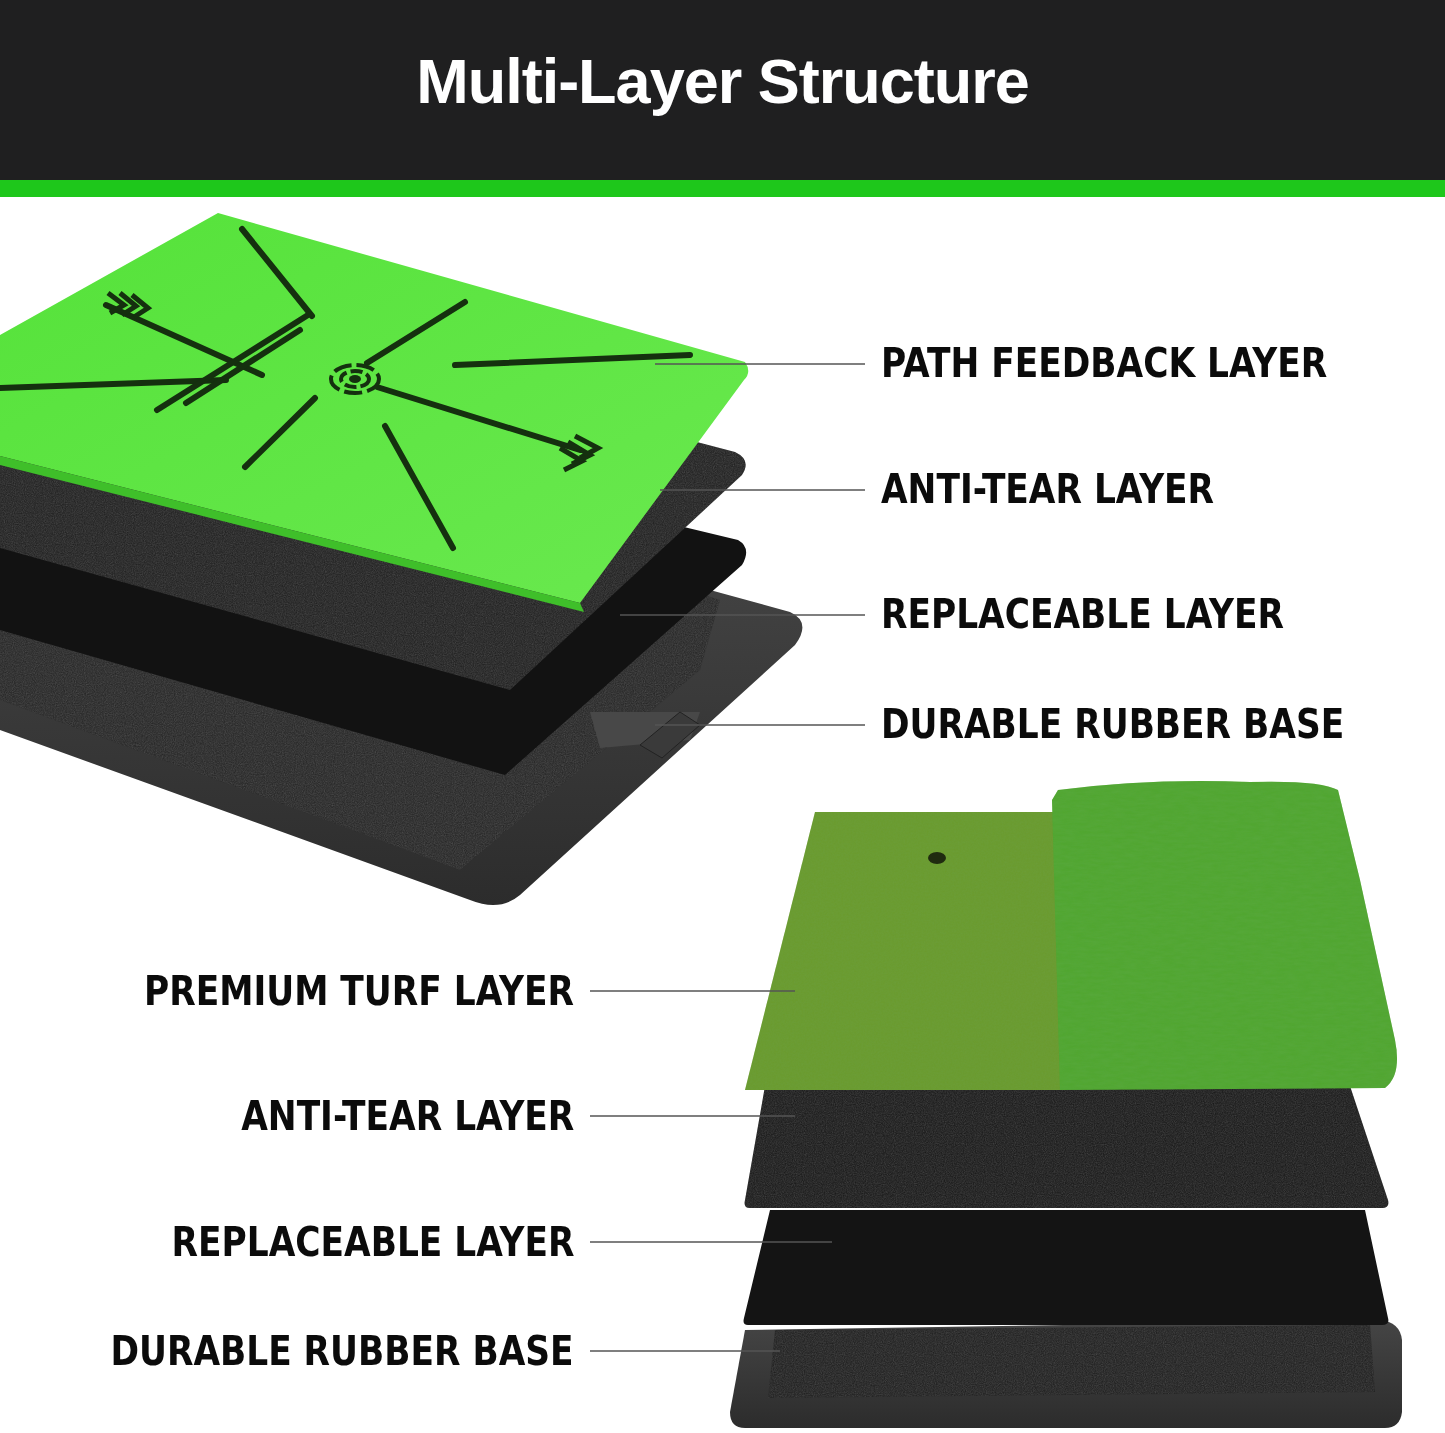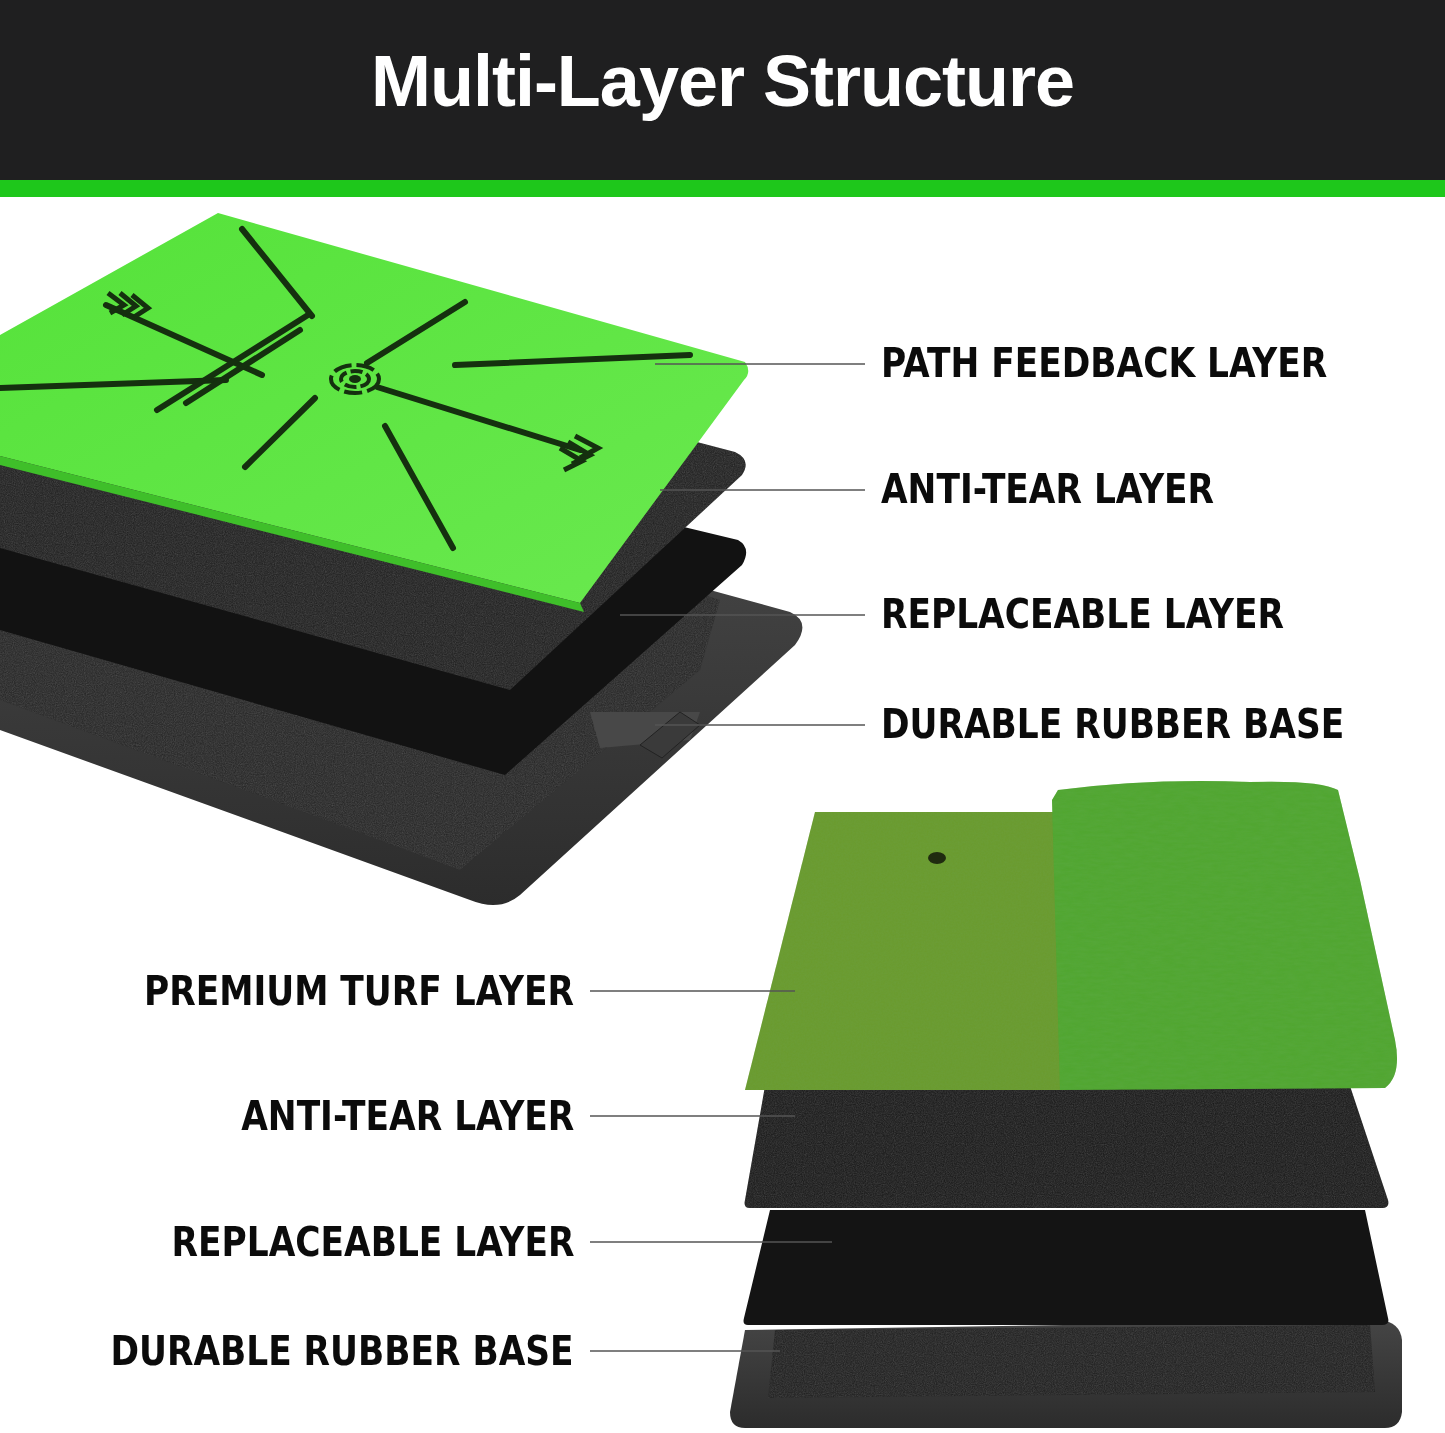--- a/index.html
+++ b/index.html
@@ -5,21 +5,21 @@
   * { margin: 0; padding: 0; box-sizing: border-box; }
   html, body { width: 1445px; height: 1433px; background: #ffffff; overflow: hidden; }
   body { position: relative; font-family: "Liberation Sans", "DejaVu Sans", sans-serif; }
 
   .header {
     position: absolute; left: 0; top: 0; width: 1445px; height: 180px;
     background: #1f1f20;
     display: flex; align-items: center; justify-content: center;
   }
   .header h1 {
-    color: #ffffff; font-weight: 700; font-size: 72px; letter-spacing: -1px;
+    color: #ffffff; font-weight: 700; font-size: 63px; letter-spacing: -1px;
     transform: scaleX(1.0); margin-top: -18px;
     font-family: "Liberation Sans", "DejaVu Sans", sans-serif;
   }
   .green-band {
     position: absolute; left: 0; top: 180px; width: 1445px; height: 17px;
     background: #1ec71b;
   }
 
   .art { position: absolute; left: 0; top: 0; width: 1445px; height: 1433px; }
 

